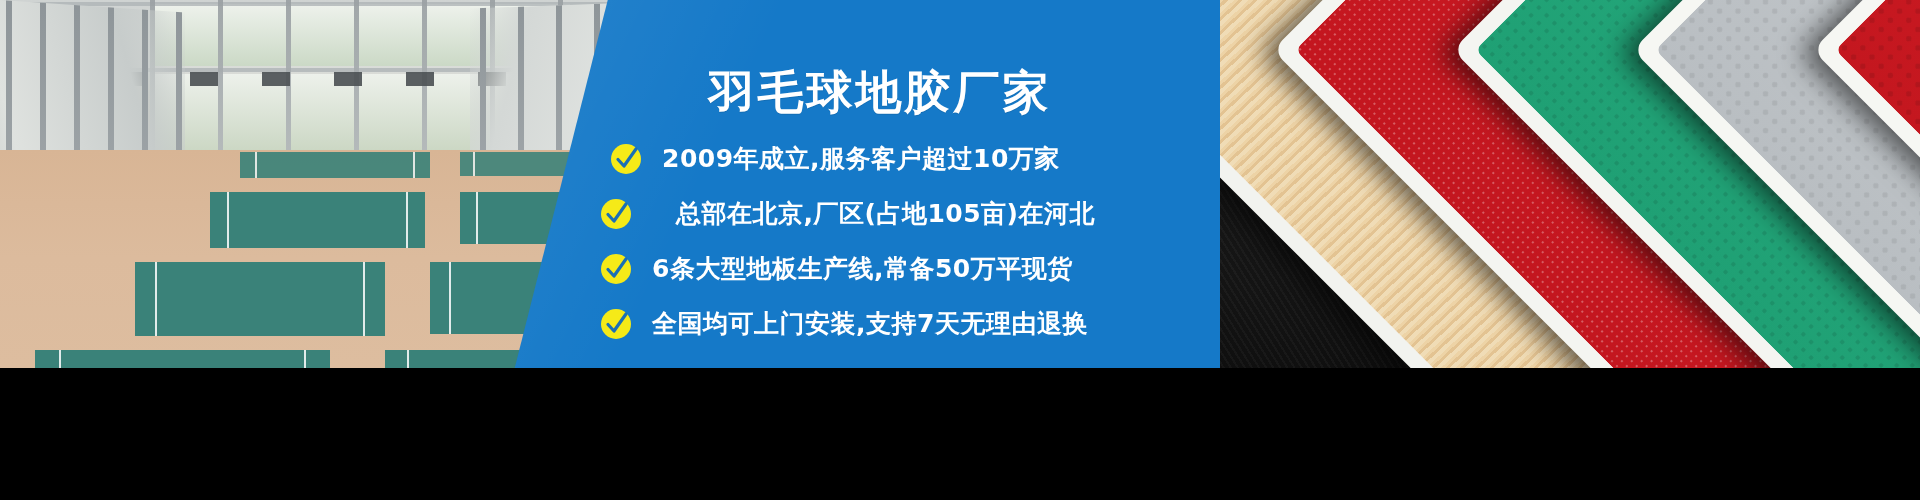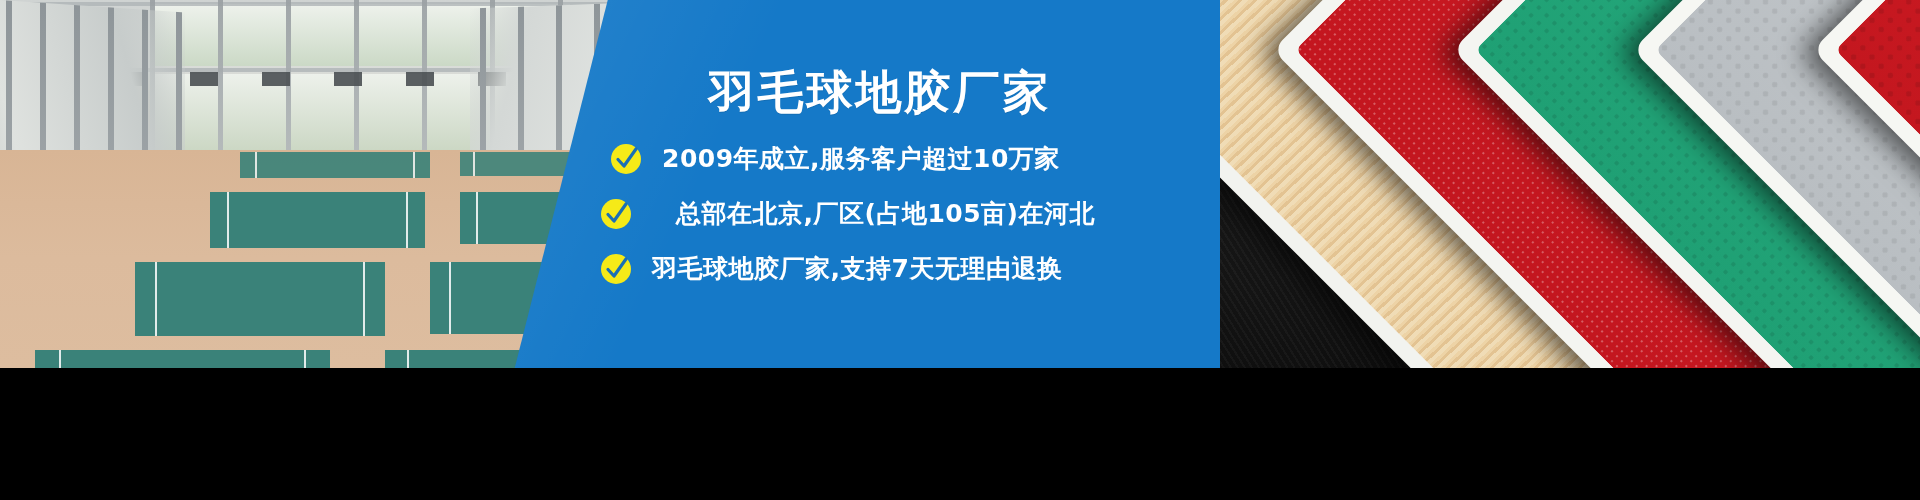--- a/index.html
+++ b/index.html
@@ -224,27 +224,36 @@
       <div class="bullet">
         <span class="check">
           <svg viewBox="0 0 32 32" aria-hidden="true">
             <circle cx="16" cy="16" r="15" fill="#f5ea18"></circle>
             <path d="M8 16.5 L14 23 L26 6" fill="none" stroke="#1a6fb5" stroke-width="3.2" stroke-linecap="round" stroke-linejoin="round"></path>
           </svg>
         </span>
         <span class="btext">总部在北京,厂区(占地105亩)在河北</span>
       </div>
 
-
-      <div class="bullet">
-        <span class="check">
-          <svg viewBox="0 0 32 32" aria-hidden="true">
-            <circle cx="16" cy="16" r="15" fill="#f5ea18"></circle>
-            <path d="M8 16.5 L14 23 L26 6" fill="none" stroke="#1a6fb5" stroke-width="3.2" stroke-linecap="round" stroke-linejoin="round"></path>
-          </svg>
-        </span>
-        <span class="btext">羽毛球地胶厂家,支持7天无理由退换</span>
+      <div class="bullet">
+        <span class="check">
+          <svg viewBox="0 0 32 32" aria-hidden="true">
+            <circle cx="16" cy="16" r="15" fill="#f5ea18"></circle>
+            <path d="M8 16.5 L14 23 L26 6" fill="none" stroke="#1a6fb5" stroke-width="3.2" stroke-linecap="round" stroke-linejoin="round"></path>
+          </svg>
+        </span>
+        <span class="btext">6条大型地板生产线,常备50万平现货</span>
+      </div>
+
+      <div class="bullet">
+        <span class="check">
+          <svg viewBox="0 0 32 32" aria-hidden="true">
+            <circle cx="16" cy="16" r="15" fill="#f5ea18"></circle>
+            <path d="M8 16.5 L14 23 L26 6" fill="none" stroke="#1a6fb5" stroke-width="3.2" stroke-linecap="round" stroke-linejoin="round"></path>
+          </svg>
+        </span>
+        <span class="btext">全国均可上门安装,支持7天无理由退换</span>
       </div>
 
     </div>
   </div>
 
 </div>
 
 </body></html>

